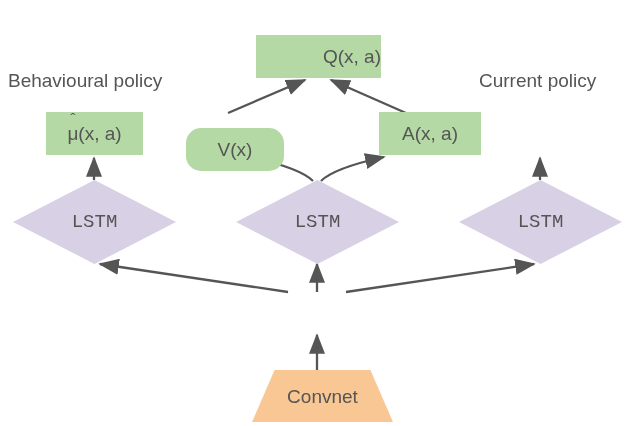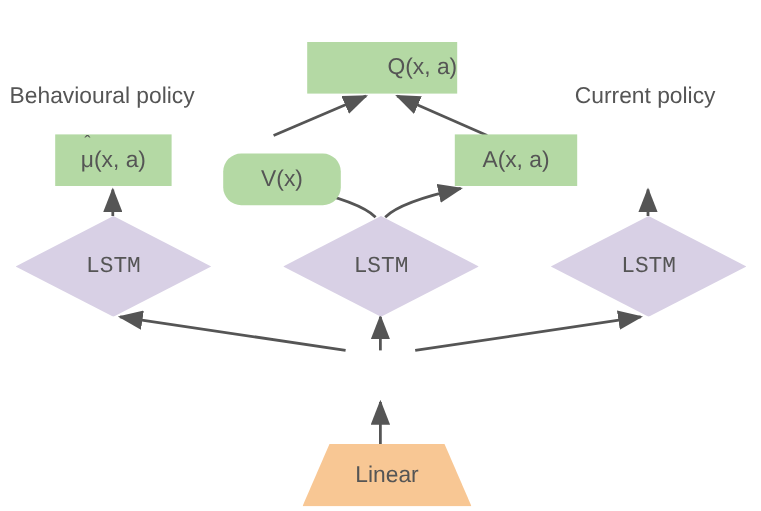--- a/index.html
+++ b/index.html
@@ -163,16 +163,16 @@
   </div>
 
   <div class="node diamond-node" style="left:459px; top:180px; width:163px; height:84px;">
     <span class="diamond-shape"></span>
     <span class="node-label">LSTM</span>
   </div>
 
 
   <div class="node trapezoid-node" style="left:252px; top:370px; width:141px; height:52px;">
     <span class="trapezoid-shape"></span>
-    <span class="node-label">Linear</span>
+    <span class="node-label">Convnet</span>
   </div>
 
 </div>
 
 </body></html>

